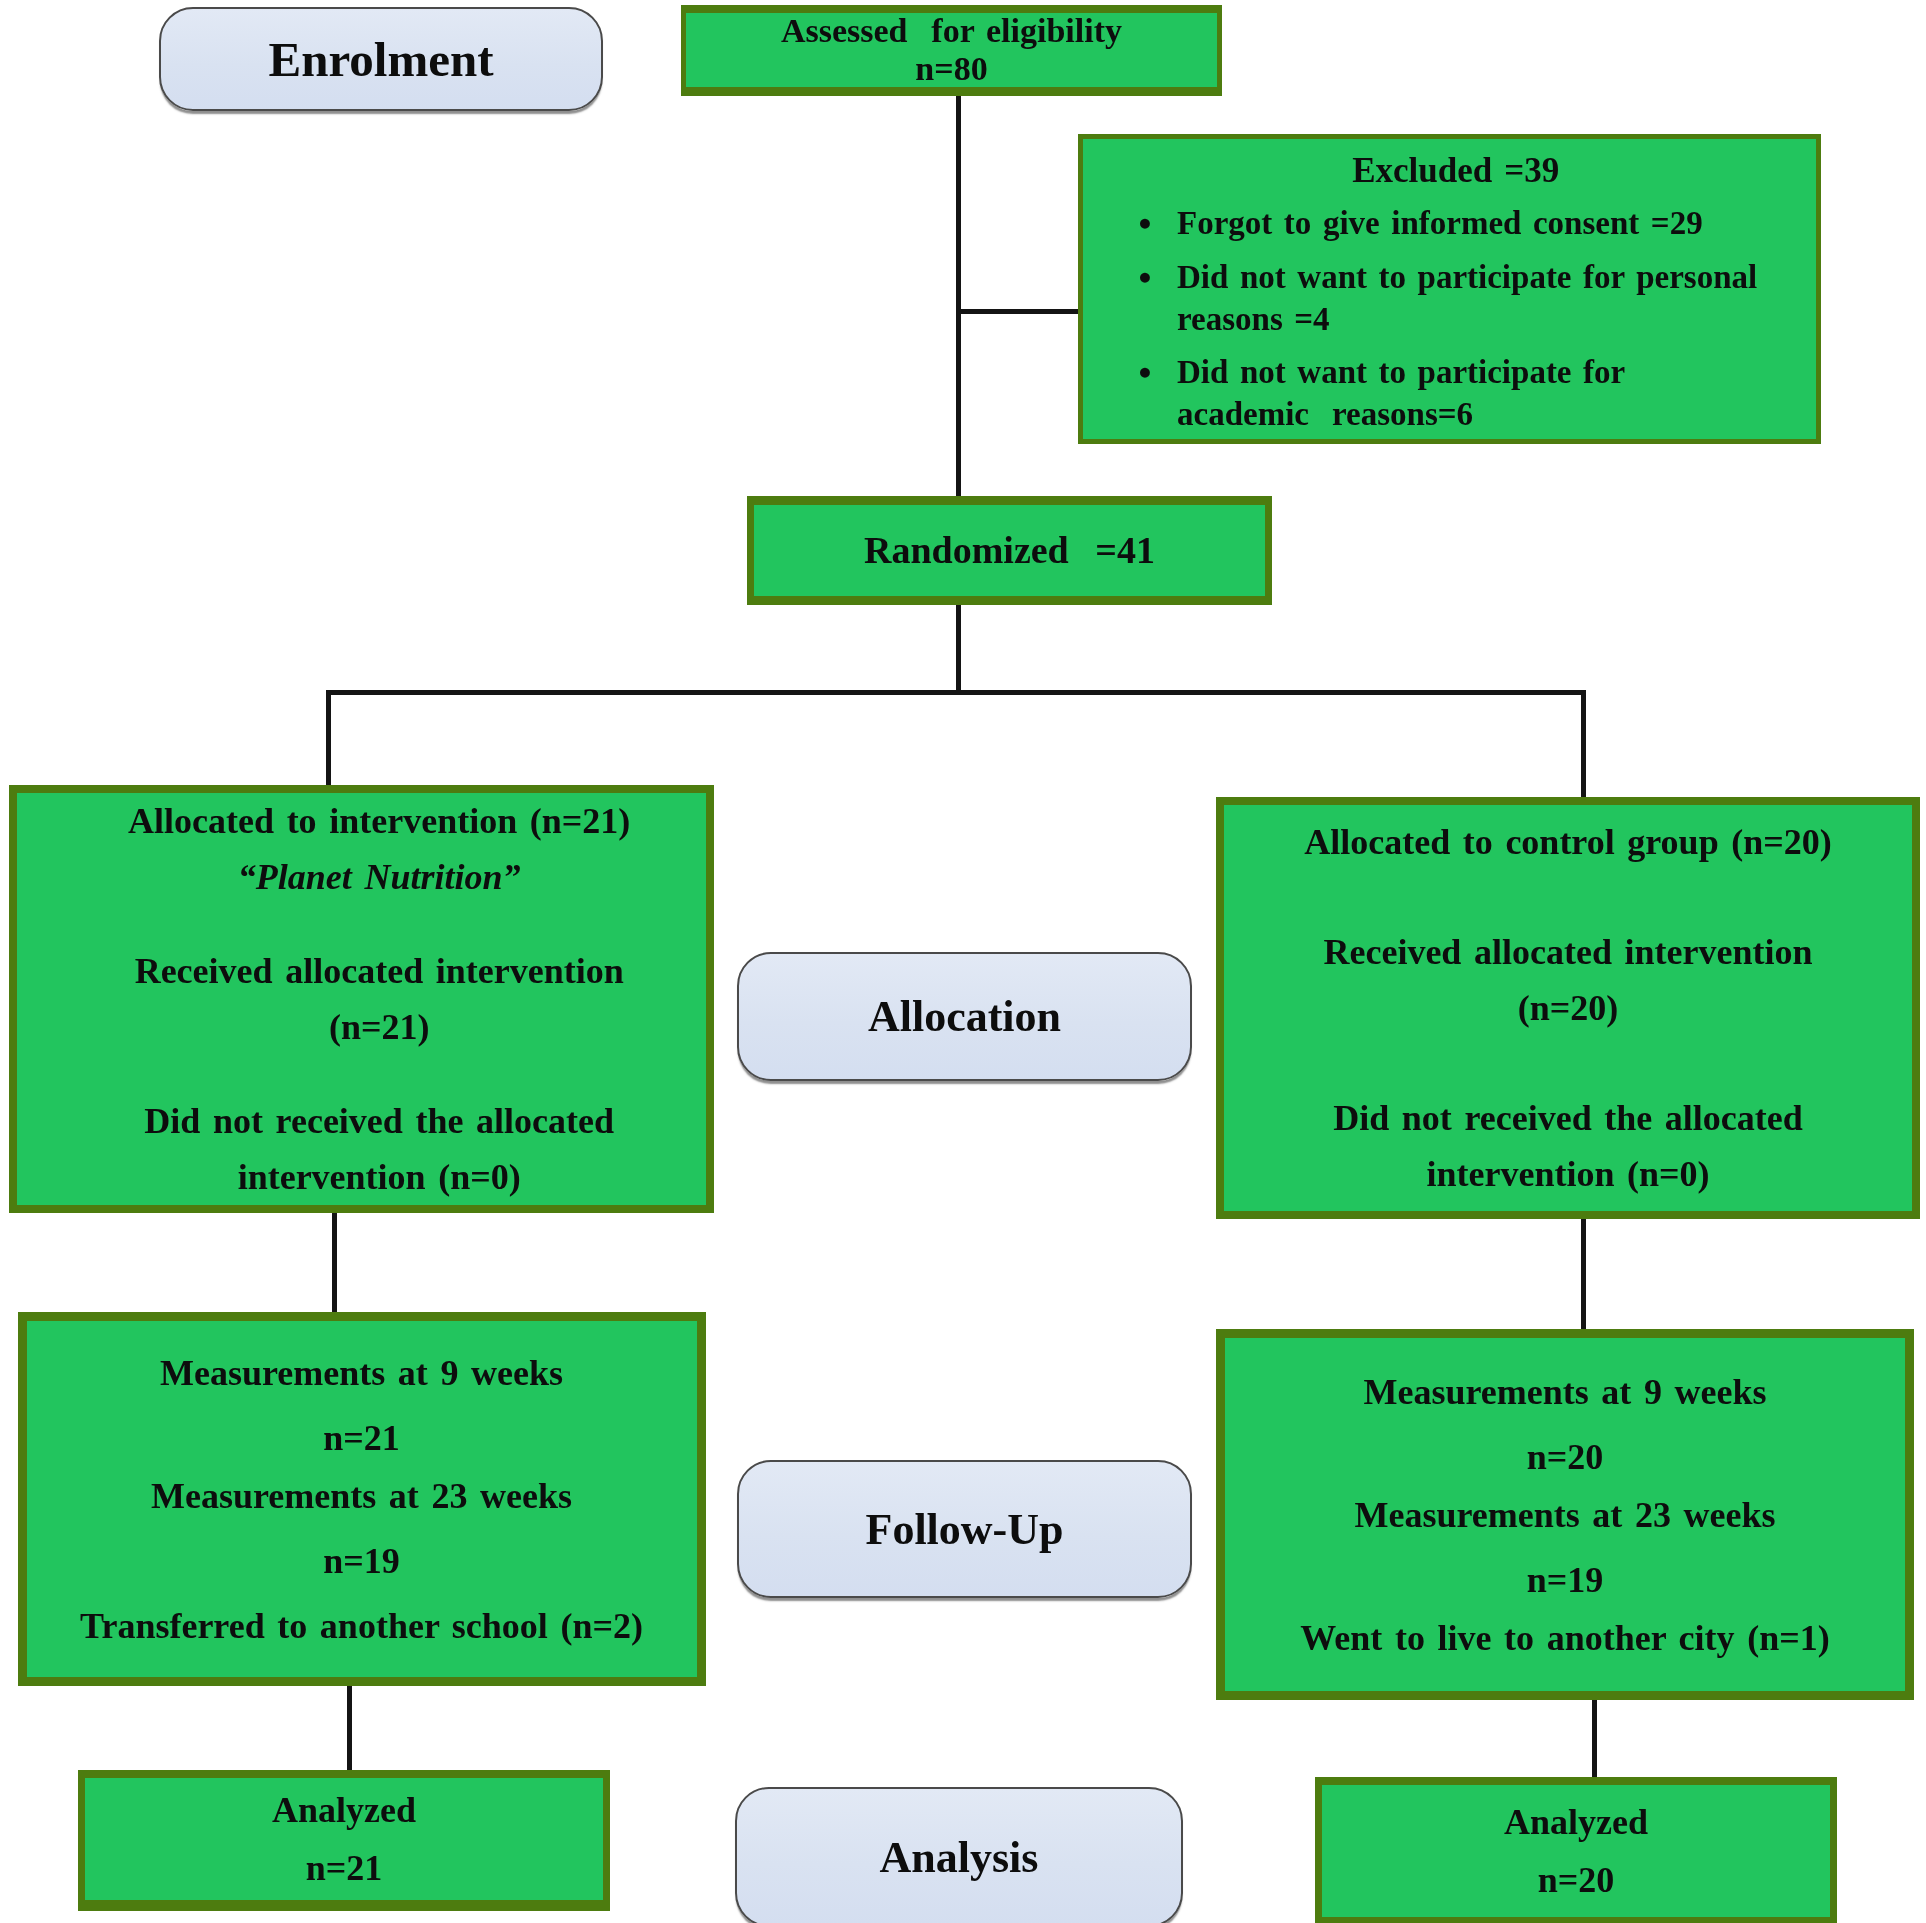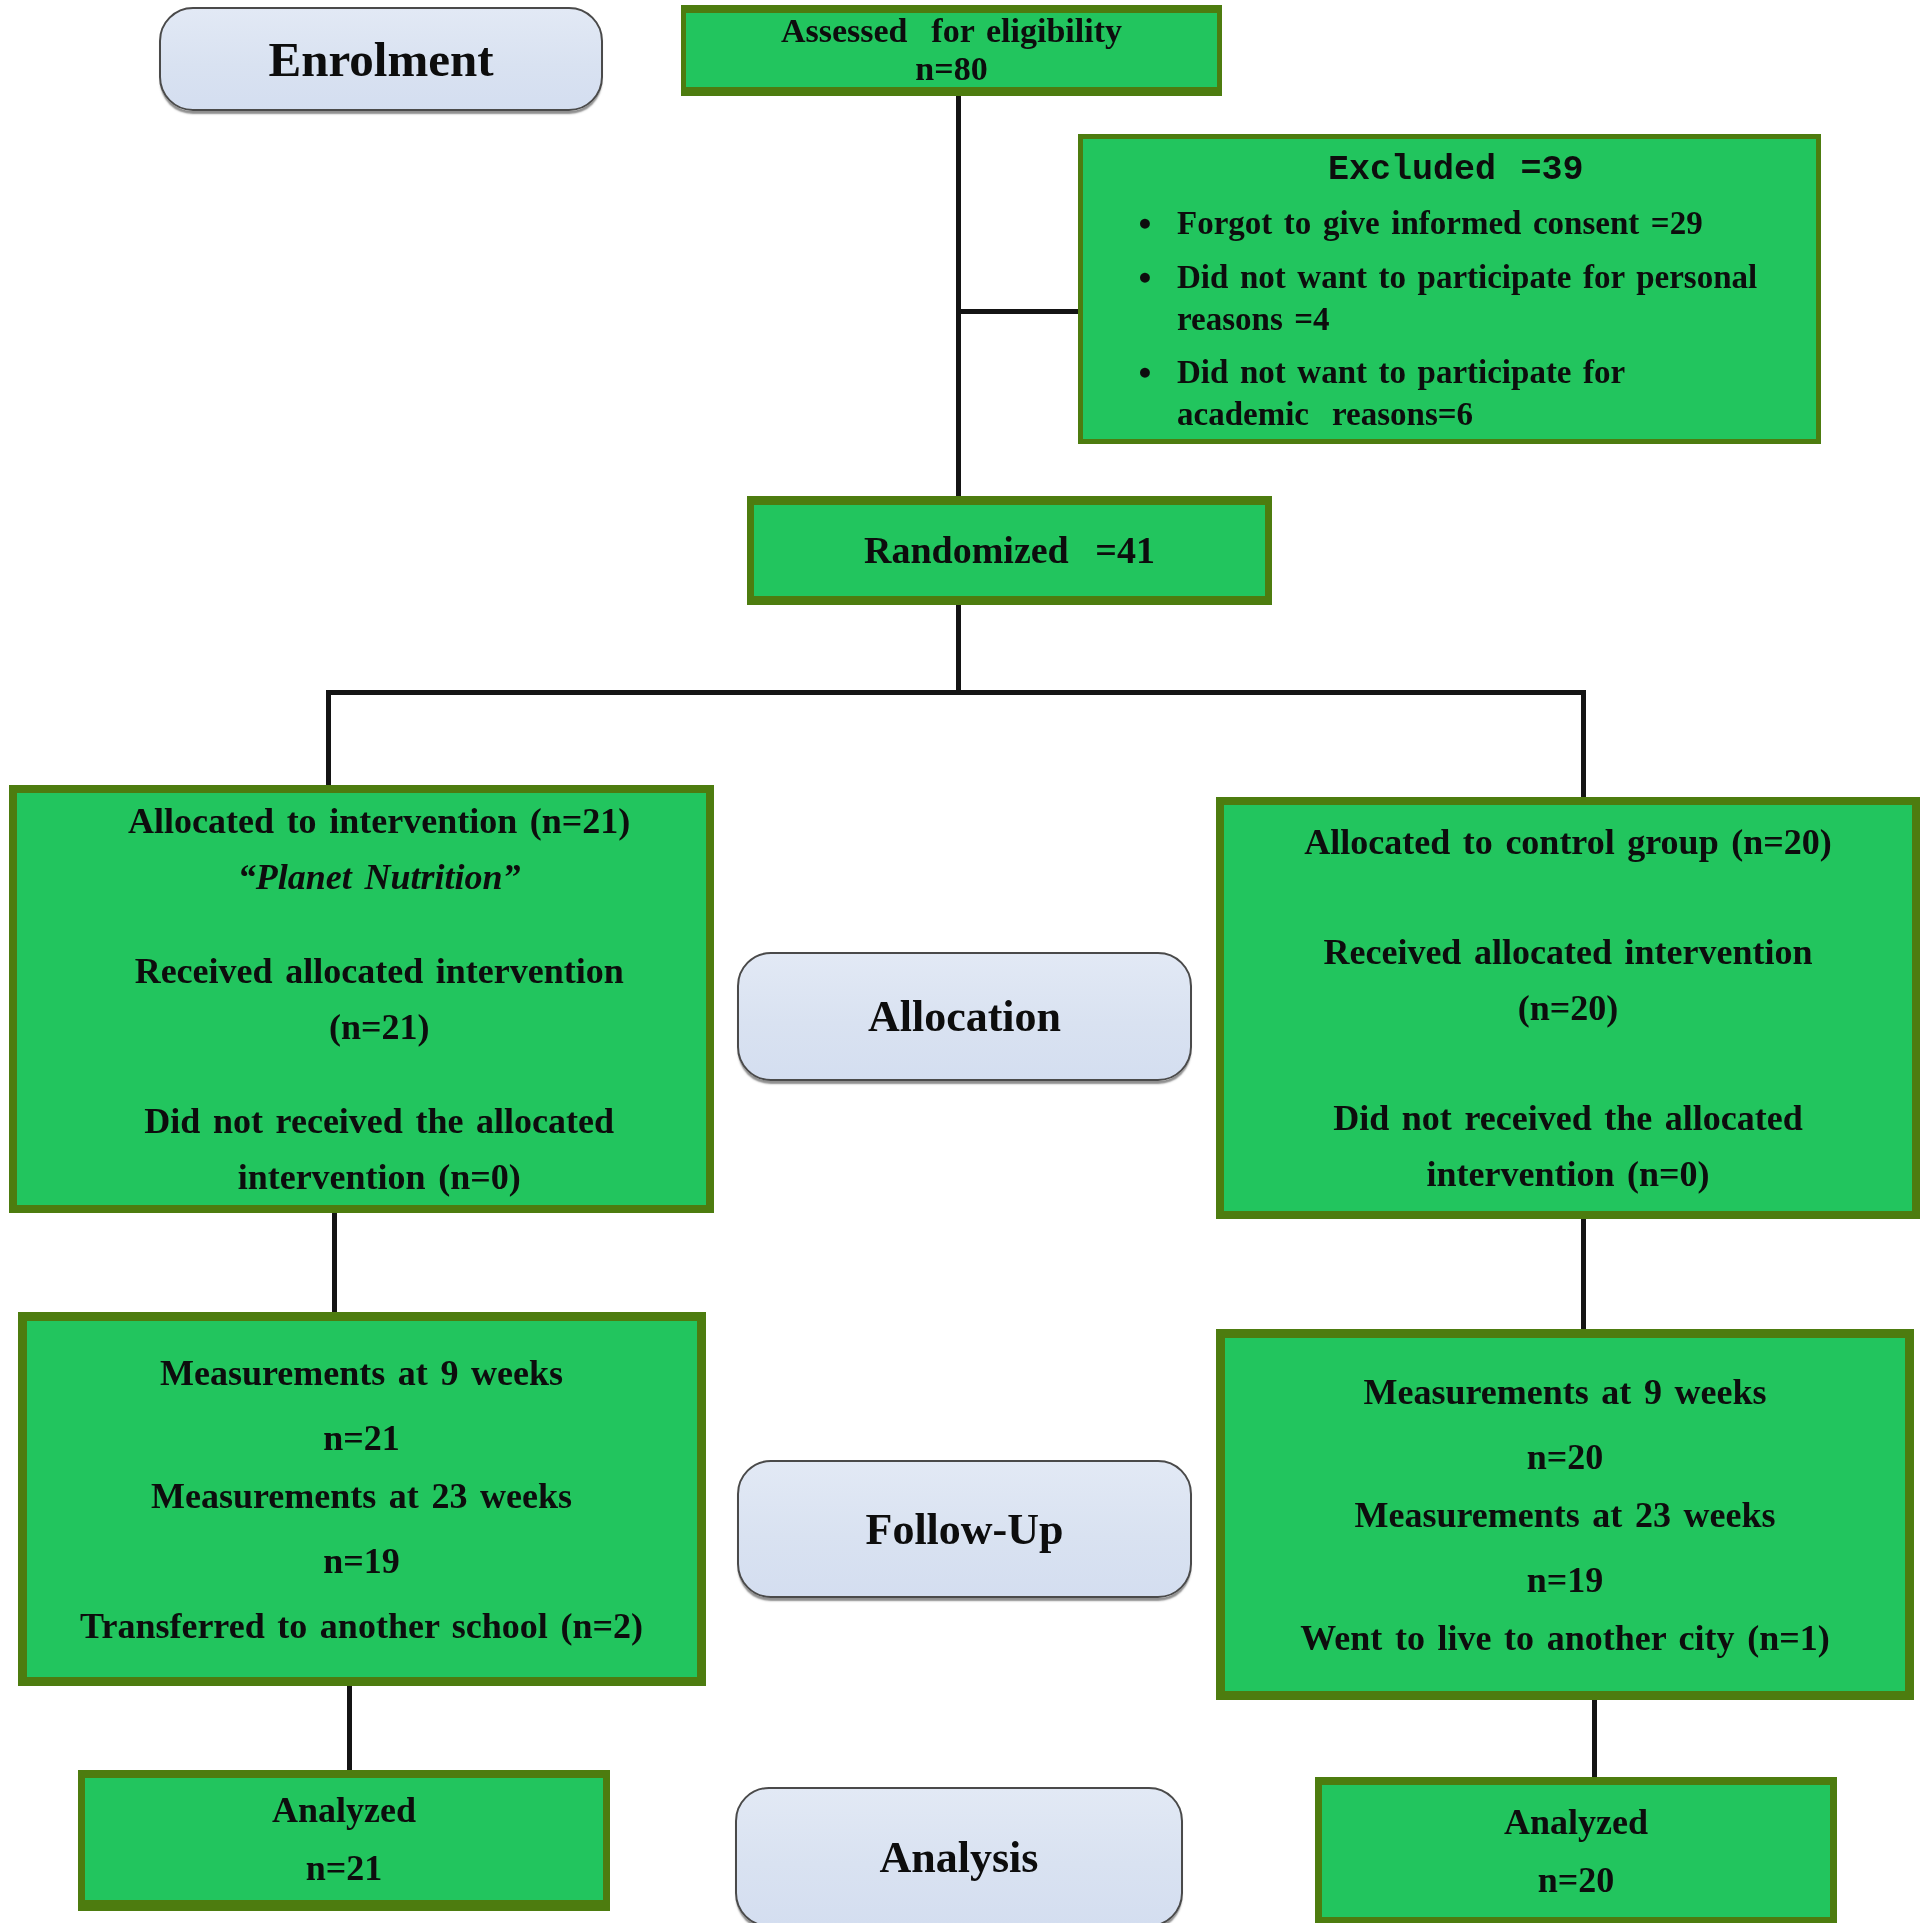--- a/index.html
+++ b/index.html
@@ -37,21 +37,21 @@
   #box-assessed    { left:681px; top:4.7px;    width:541px;  height:91px;
                      border-width:8.1px 5.8px 9.3px 5.8px; font-size:34px; line-height:38px; }
   #box-randomized  { left:703px; top:496px;  width:525px;  height:109px;
                      border-width:9.3px 7px 9.3px 7px; font-size:38px; line-height:43px;margin-left:44px; }
 
   #box-excluded    { left:1078px; top:134px;  width:743px; height:310px;
                      border-width:5.8px; justify-content:flex-start;
                      padding:8.1px 17.5px 5.8px 30px; font-size:33px; line-height:42px;
                      text-align:left; align-items:stretch; }
   #box-excluded .ex-title { text-align:center; font-size:35px; line-height:47px;
-                            margin-bottom:8.1px;font-family:Liberation Mono, monospace; }
+                            margin-bottom:8.1px; }
   .bullet-row { display:flex; align-items:flex-start; margin-bottom:11.6px; }
   .bullet-dot { flex:0 0 auto; width:64px; font-size:23px; line-height:42px;
                 text-align:center; }
   .bullet-txt { flex:0 1 auto; max-width:588px; }
 
   #box-alloc-left  { left:8.7px;   top:785px; width:705px; height:428px;
                      border-width:8.1px; font-size:36px; line-height:56px;padding-left:36px; }
   #box-alloc-right { left:1216px; top:797px; width:704px; height:422px;
                      border-width:8.1px; font-size:36px; line-height:56px; }
   #box-fu-left     { left:17.5px;   top:1312px; width:688px; height:374px;

